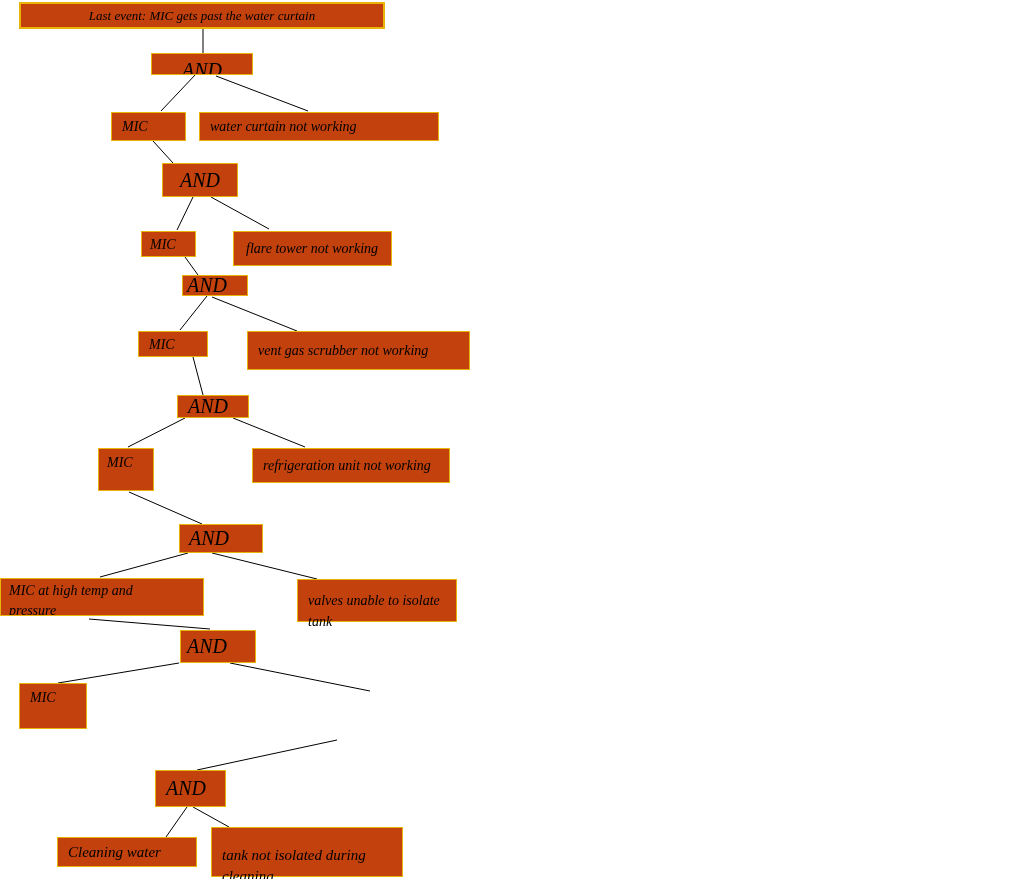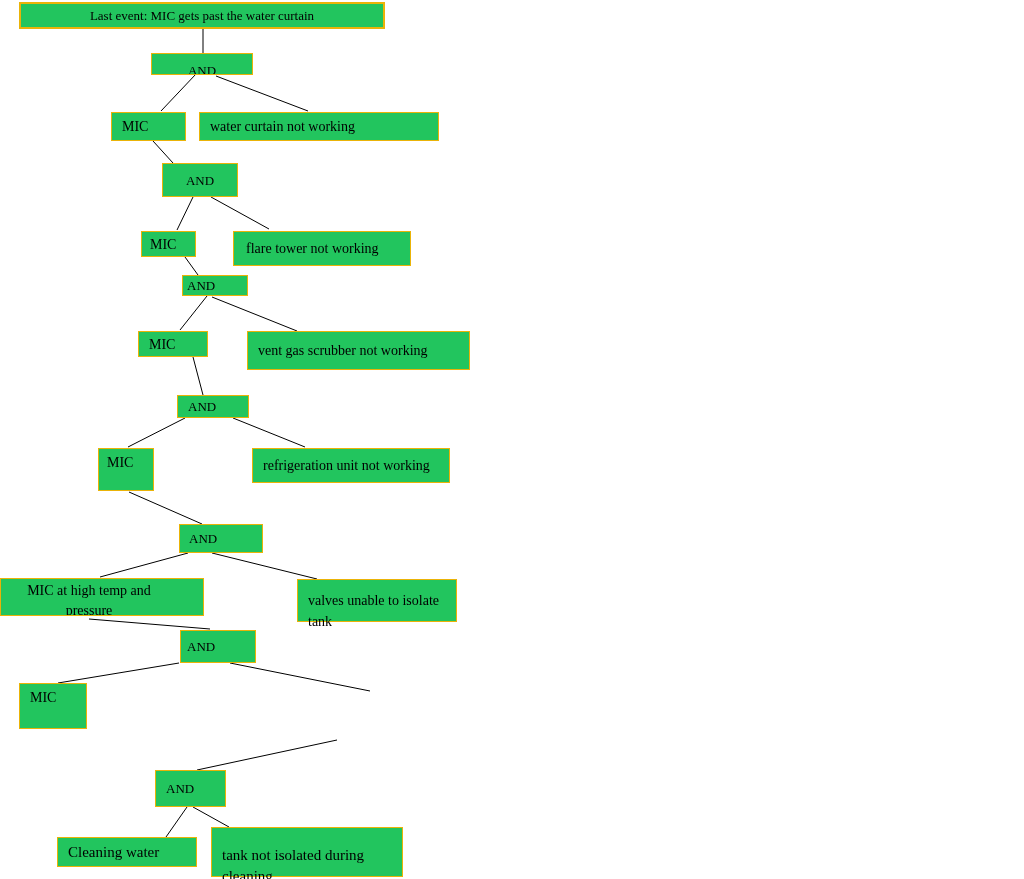--- a/index.html
+++ b/index.html
@@ -2,46 +2,46 @@
 <html><head>
 <meta charset="utf-8">
 <style>
   html, body { margin:0; padding:0; background:#ffffff; }
   #canvas {
     position:relative; width:1024px; height:879px; background:#ffffff;
     font-family:"Liberation Serif", serif; color:#000; overflow:hidden;
   }
   #edges { position:absolute; left:0; top:0; width:1024px; height:879px; }
   .node {
-    position:absolute; box-sizing:border-box; background:#22c55e;
+    position:absolute; box-sizing:border-box; background:#c2410c;
     border:1px solid #eab308; display:flex; align-items:center;
-    font-size:14px; line-height:17px; padding:0 10px; white-space:normal;
+    font-size:14px; line-height:17px; padding:0 10px; white-space:normal;font-style:italic;
   }
   .node .txt { display:block; }
-  .gate { font-size:13px; }
+  .gate { font-size:20px; }
   .topalign { align-items:flex-start; }
   
   .b-top   { left:19px;  top:2px;   width:366px; height:27px; border-width:2px;
              justify-content:center; font-size:13px; padding:0; text-align:center; }
   .b-and1  { left:151px; top:53px;  width:102px; height:22px; overflow:hidden;
              display:block; text-align:center; padding:9px 0 0 0; line-height:15px; }
   .b-mic1  { left:111px; top:112px; width:75px;  height:29px; }
   .b-wcur  { left:199px; top:112px; width:240px; height:29px; }
   .b-and2  { left:162px; top:163px; width:76px;  height:34px; justify-content:center; padding:0; }
   .b-mic2  { left:141px; top:231px; width:55px;  height:26px; padding-left:8px; }
-  .b-flare { left:233px; top:231px; width:178px; height:35px; padding-left:12px; }
+  .b-flare { left:233px; top:231px; width:159px; height:35px; padding-left:12px; }
   .b-and3  { left:182px; top:275px; width:66px;  height:21px; padding-left:4px; }
   .b-mic3  { left:138px; top:331px; width:70px;  height:26px; }
   .b-vent  { left:247px; top:331px; width:223px; height:39px; }
   .b-and4  { left:177px; top:395px; width:72px;  height:23px; }
   .b-mic4  { left:98px;  top:448px; width:56px;  height:43px; padding:5px 0 0 8px; }
   .b-refr  { left:252px; top:448px; width:198px; height:35px; }
   .b-and5  { left:179px; top:524px; width:84px;  height:29px; padding-left:9px; }
   .b-htmp  { left:0px;   top:578px; width:204px; height:38px; overflow:hidden;
-             padding:2px 8px 0 8px; line-height:20px;text-align:center; }
+             padding:2px 8px 0 8px; line-height:20px; }
   .b-htmp .txt { max-width:160px; }
   .b-valv  { left:297px; top:579px; width:160px; height:43px; padding:10px 10px 0 10px; line-height:21px; }
   .b-valv .txt { max-width:150px; }
   .b-and6  { left:180px; top:630px; width:76px;  height:33px; padding-left:6px; }
   .b-mic5  { left:19px;  top:683px; width:68px;  height:46px; padding:5px 0 0 10px; }
   .b-wtnk  { left:241px; top:692px; width:182px; height:48px; padding:6px 0 0 10px; }
   .b-and7  { left:155px; top:770px; width:71px;  height:37px; }
   .b-clnw  { left:57px;  top:837px; width:140px; height:30px; font-size:15px; }
   .b-tkni  { left:211px; top:827px; width:192px; height:50px; font-size:15px;
              padding:17px 10px 0 10px; line-height:21px; }

